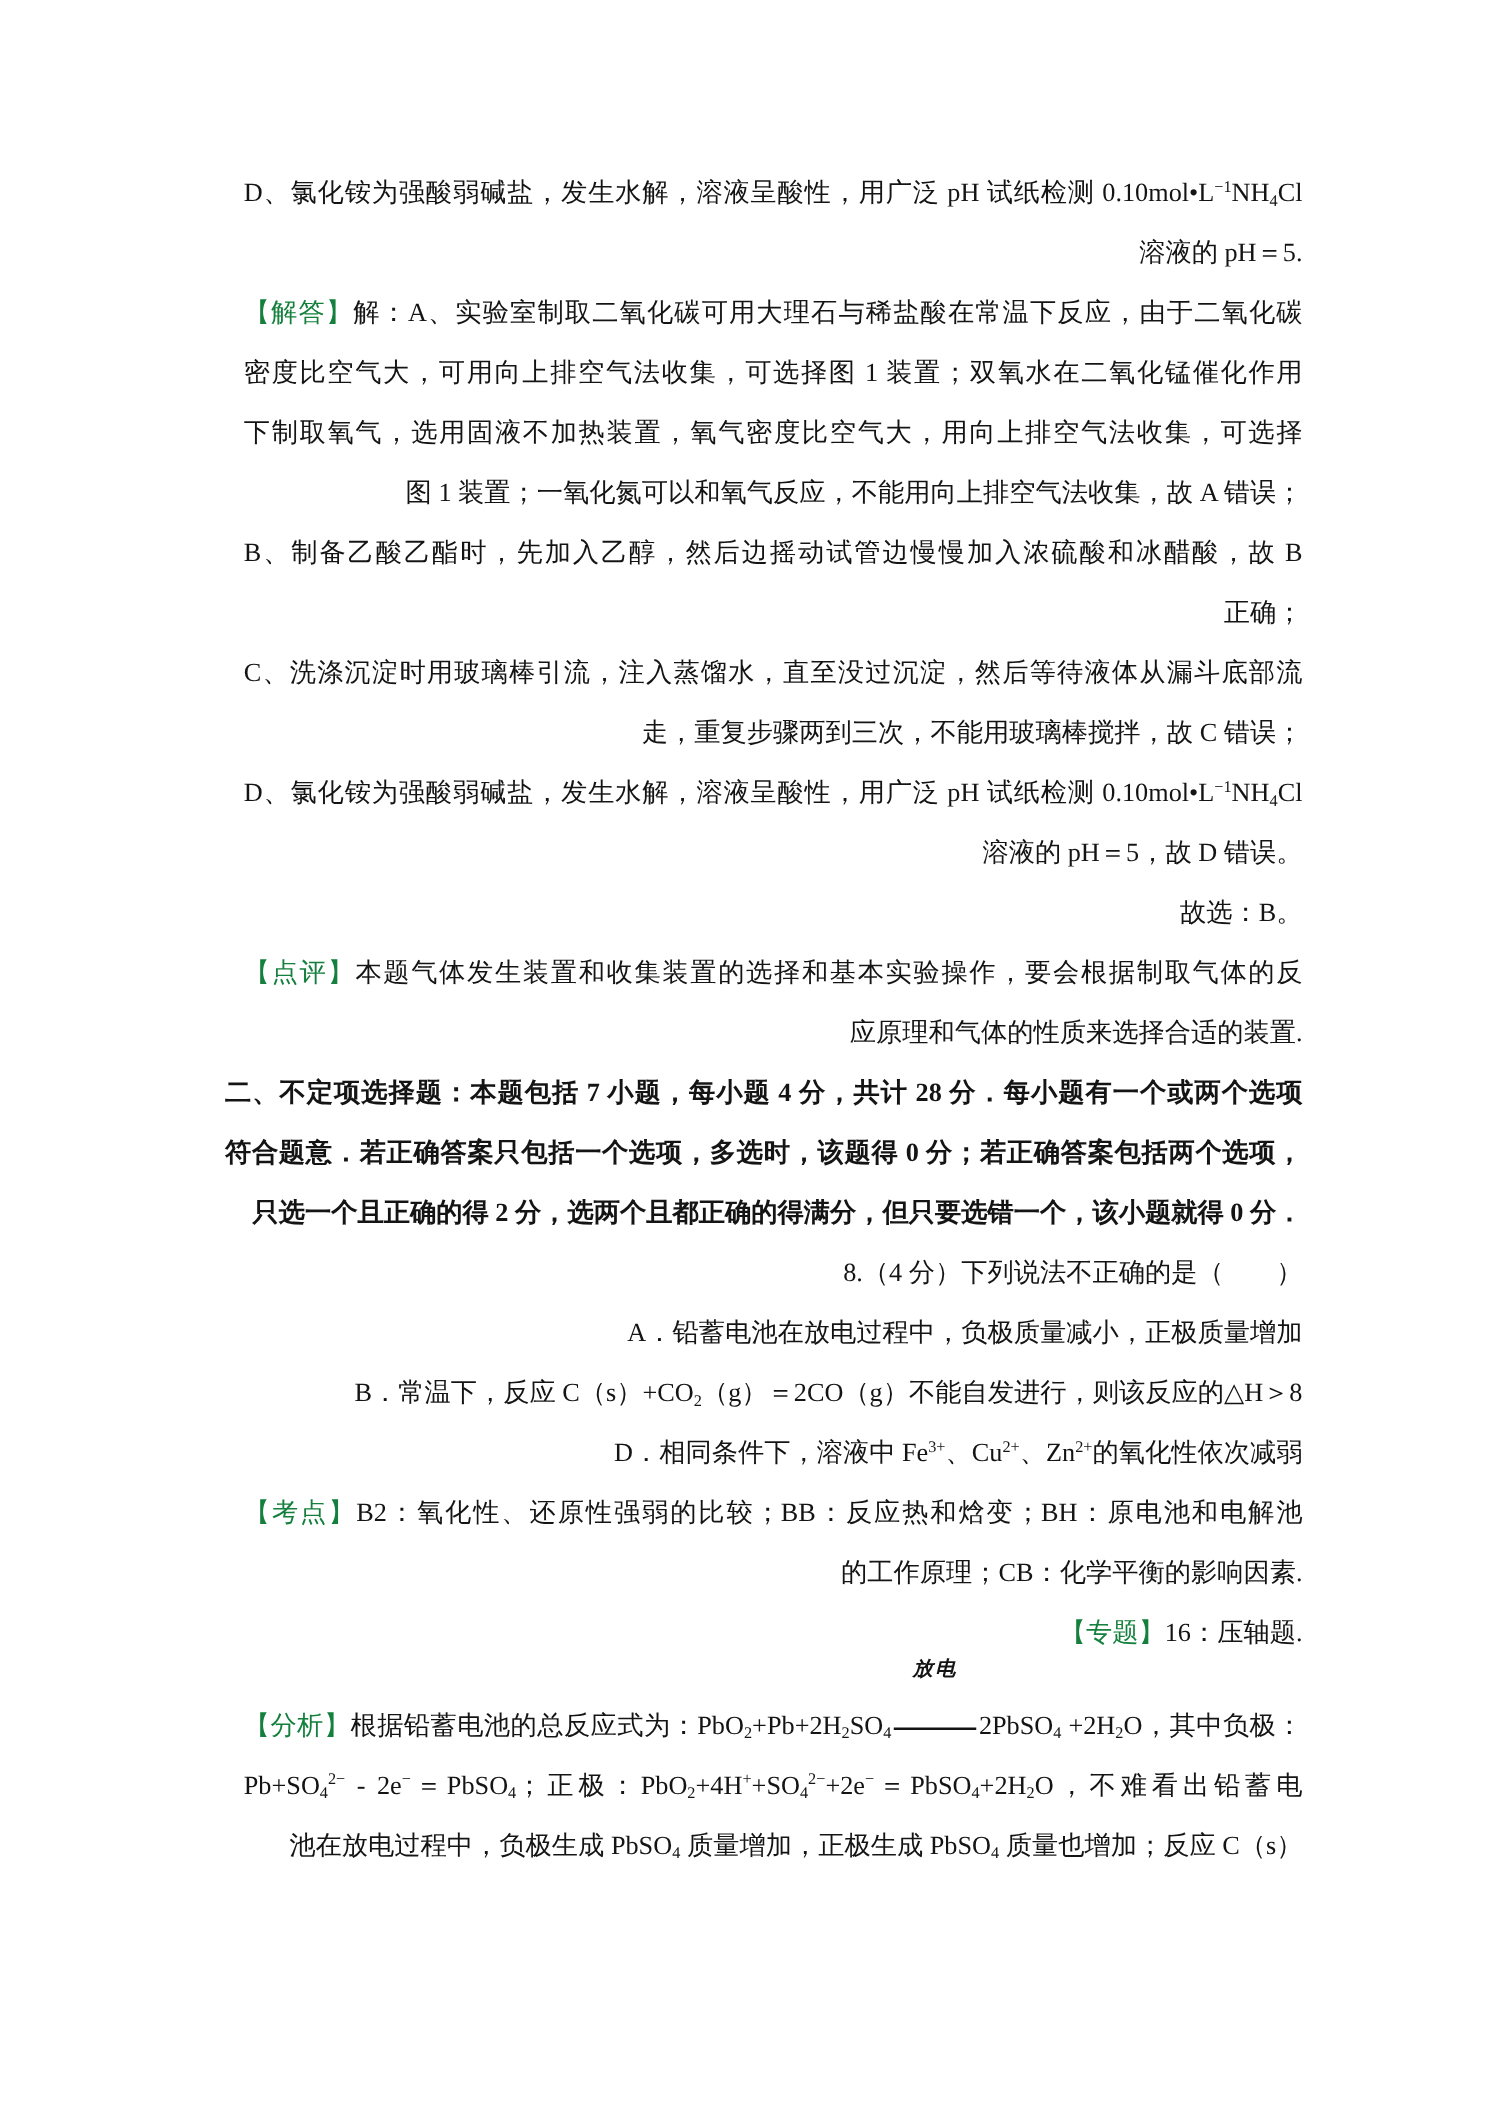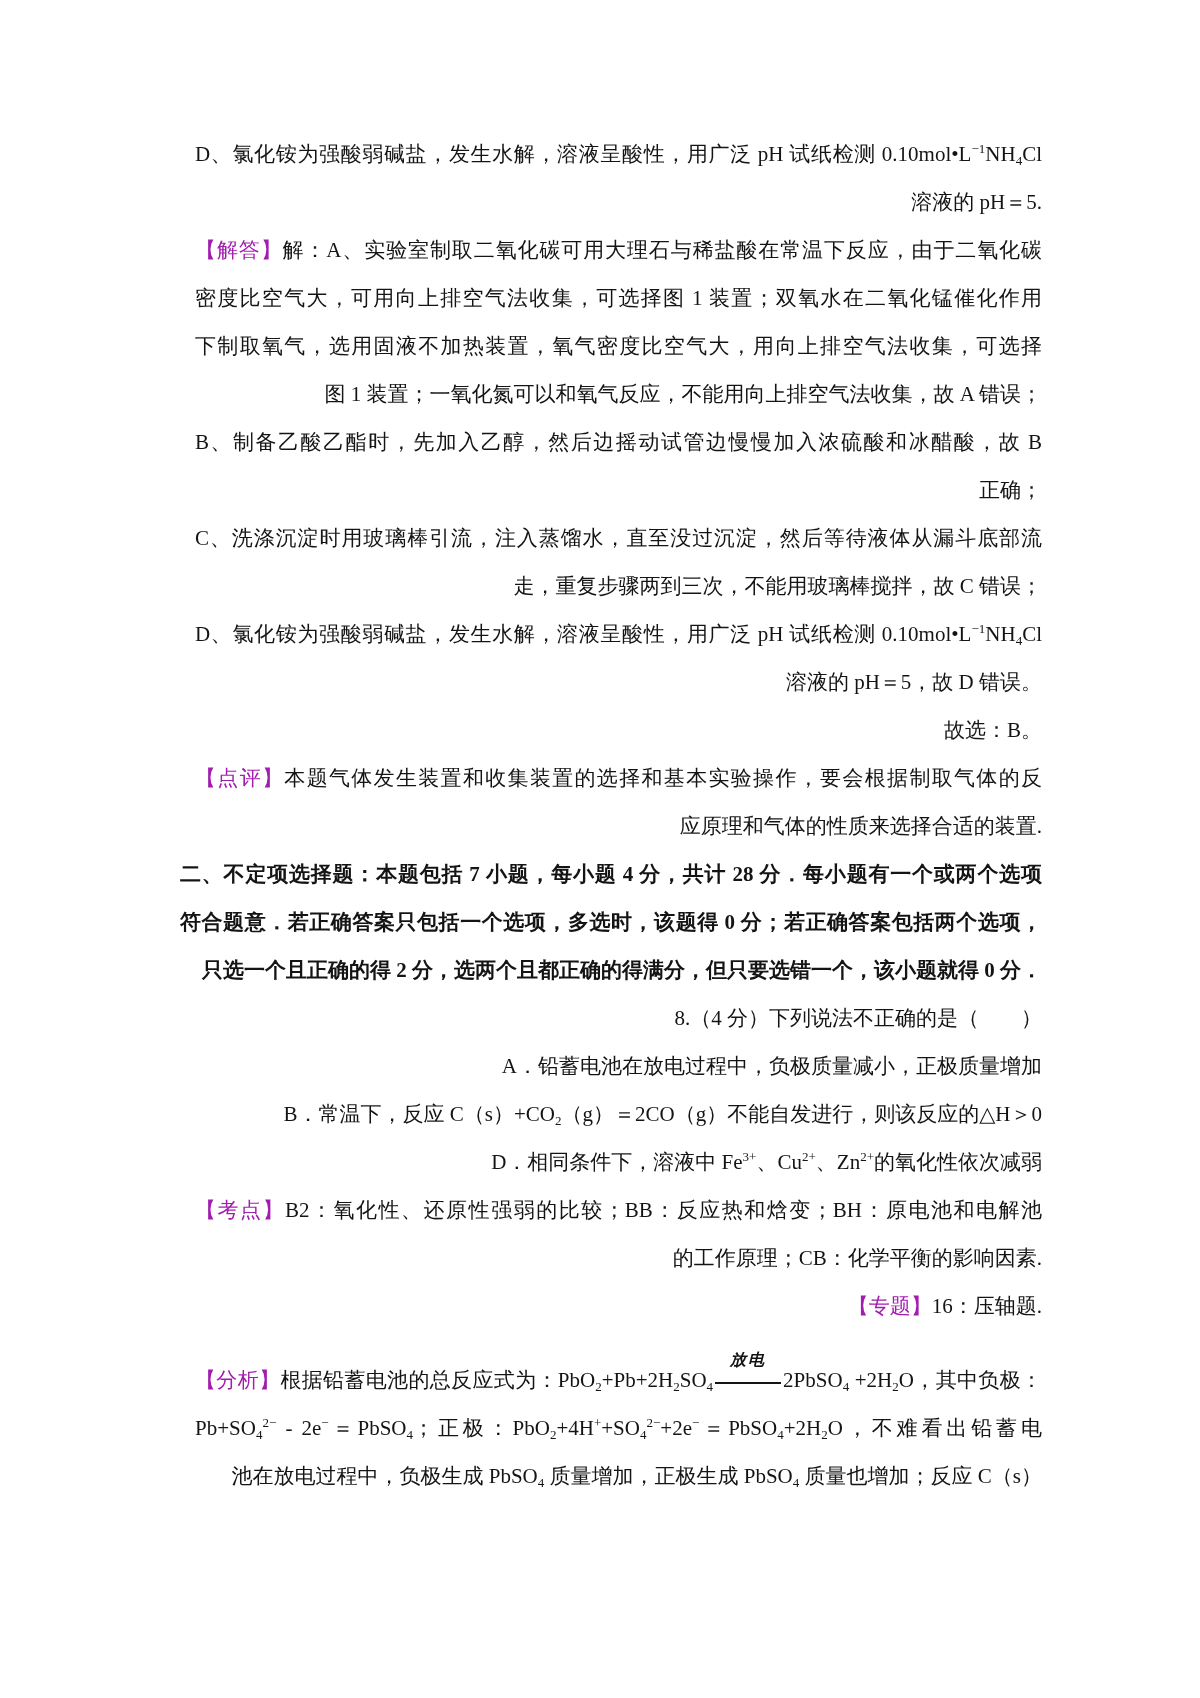--- a/index.html
+++ b/index.html
@@ -14,31 +14,31 @@
   .line{
     font-size:21px;line-height:48px;white-space:normal;
     text-align:right;
   }
   .line.just{text-align:justify;text-align-last:justify;}
   .line.tall{margin-top:26px;}
   .para.body{margin-left:15px;}
   .para.heading{margin-left:0;font-weight:700;}
   .para.question{margin-left:12px;}
   .para.option{margin-left:30px;}
-  .blabel{color:#a21caf;}
+  .blabel{color:#15803d;}
   sub,sup{line-height:0;}
   sub{font-size:0.62em;vertical-align:-0.28em;}
   sup{font-size:0.62em;vertical-align:0.58em;}
   .rxn-arrow{
     display:inline-block;position:relative;width:66px;height:20px;
     margin:0 2px;vertical-align:-1px;
   }
   .rxn-line{position:absolute;left:0;right:0;bottom:4px;border-top:2px solid #141414;}
   .rxn-label{
-    position:absolute;left:50%;bottom:4px;transform:translateX(-50%);
+    position:absolute;left:50%;bottom:28px;transform:translateX(-50%);
     font-style:italic;font-weight:700;font-size:16px;letter-spacing:2px;white-space:nowrap;
   }
 </style>
 </head>
 <body>
 
 <div class="page">
   <div class="content">
       <div class="para body">
         <div class="line just"><span class="run">D、氯化铵为强酸弱碱盐，发生水解，溶液呈酸性，用广泛 pH 试纸检测 0.10mol•L</span><sup>−1</sup><span class="run">NH</span><sub>4</sub><span class="run">Cl</span></div>
@@ -74,21 +74,21 @@
         <div class="line just"><span class="run">符合题意．若正确答案只包括一个选项，多选时，该题得 0 分；若正确答案包括两个选项，</span></div>
         <div class="line"><span class="run">只选一个且正确的得 2 分，选两个且都正确的得满分，但只要选错一个，该小题就得 0 分．</span></div>
       </div>
       <div class="para question">
         <div class="line"><span class="run">8.（4 分）下列说法不正确的是（　　）</span></div>
       </div>
       <div class="para option">
         <div class="line"><span class="run">A．铅蓄电池在放电过程中，负极质量减小，正极质量增加</span></div>
       </div>
       <div class="para option">
-        <div class="line"><span class="run">B．常温下，反应 C（s）+CO</span><sub>2</sub><span class="run">（g）＝2CO（g）不能自发进行，则该反应的△H＞0</span></div>
+        <div class="line"><span class="run">B．常温下，反应 C（s）+CO</span><sub>2</sub><span class="run">（g）＝2CO（g）不能自发进行，则该反应的△H＞8</span></div>
       </div>
       <div class="para option">
         <div class="line"><span class="run">D．相同条件下，溶液中 Fe</span><sup>3+</sup><span class="run">、Cu</span><sup>2+</sup><span class="run">、Zn</span><sup>2+</sup><span class="run">的氧化性依次减弱</span></div>
       </div>
       <div class="para body">
         <div class="line just"><span class="blabel">【考点】</span><span class="run">B2：氧化性、还原性强弱的比较；BB：反应热和焓变；BH：原电池和电解池</span></div>
         <div class="line"><span class="run">的工作原理；CB：化学平衡的影响因素.</span></div>
       </div>
       <div class="para body">
         <div class="line"><span class="blabel">【专题】</span><span class="run">16：压轴题.</span></div>

